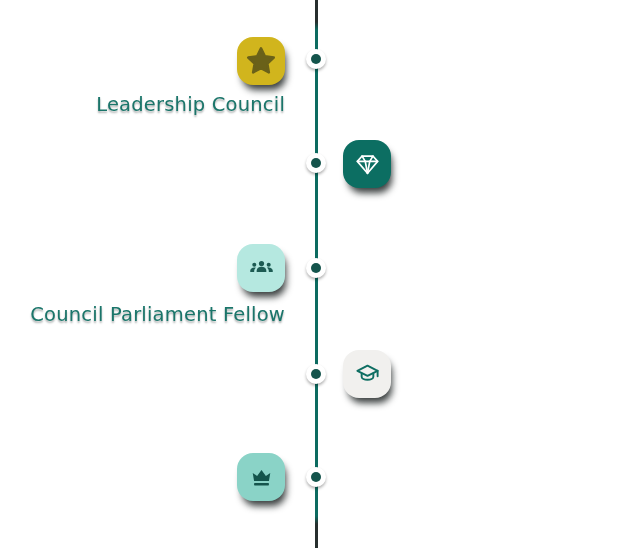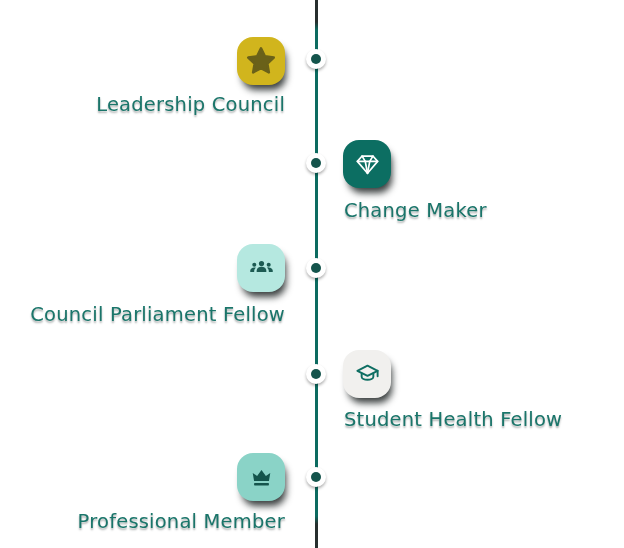--- a/index.html
+++ b/index.html
@@ -64,21 +64,20 @@
   <div class="item i2">
     <div class="node"></div>
     <div class="tile" style="background: rgb(12, 110, 98); color: rgb(255, 255, 255);">
       <svg width="27" height="27" viewBox="0 0 24 24" fill="none" stroke="currentColor" stroke-width="1.5" stroke-linejoin="round" stroke-linecap="round">
         <path d="M7.2 4.5h9.6L21 9.2 12 19.8 3 9.2Z"></path>
         <path d="M3 9.2h18"></path>
         <path d="M7.2 4.5 10 9.2l2 10.6"></path>
         <path d="M16.8 4.5 14 9.2l-2 10.6"></path>
       </svg>
     </div>
-    <div class="label">Change Maker</div>
   </div>
 
   <div class="item i3">
     <div class="node"></div>
     <div class="tile" style="background: rgb(181, 232, 224); color: rgb(29, 91, 83);">
       <svg width="27" height="27" viewBox="0 0 24 24" fill="currentColor">
         <circle cx="12" cy="7.6" r="2.3"></circle>
         <path d="M12 10.5c2.4 0 4.3 1.5 4.3 3.4V15H7.7v-1.1c0-1.9 1.9-3.4 4.3-3.4z"></path>
         <circle cx="5.6" cy="8.6" r="1.8"></circle>
         <path d="M5.6 11c.5 0 1 .1 1.4.3-.9.8-1.5 1.9-1.5 3.1V15H2v-1.2C2 12.2 3.6 11 5.6 11z"></path>
@@ -91,26 +90,24 @@
 
   <div class="item i4">
     <div class="node"></div>
     <div class="tile" style="background: rgb(241, 240, 238); color: rgb(14, 110, 98);">
       <svg width="27" height="27" viewBox="0 0 24 24" fill="none" stroke="currentColor" stroke-width="1.7" stroke-linejoin="round" stroke-linecap="round">
         <path d="M12 4.2 21 8.7 12 13.2 3 8.7Z"></path>
         <path d="M6.8 11v2.9c0 1.5 2.3 2.7 5.2 2.7s5.2-1.2 5.2-2.7V11"></path>
         <path d="M21 8.7v4.8"></path>
       </svg>
     </div>
-    <div class="label">Student Health Fellow</div>
   </div>
 
   <div class="item i5">
     <div class="node"></div>
     <div class="tile" style="background: rgb(138, 211, 199); color: rgb(20, 84, 76);">
       <svg width="27" height="27" viewBox="0 0 24 24" fill="currentColor">
         <path d="M4.2 8l3.9 2.6L12 5.4l3.9 5.2L19.8 8l-1.2 7.2H5.4Z"></path>
         <rect x="5.4" y="16.8" width="13.2" height="2.2" rx="0.6"></rect>
       </svg>
     </div>
-    <div class="label">Professional Member</div>
   </div>
 </div>
 
 </body></html>

